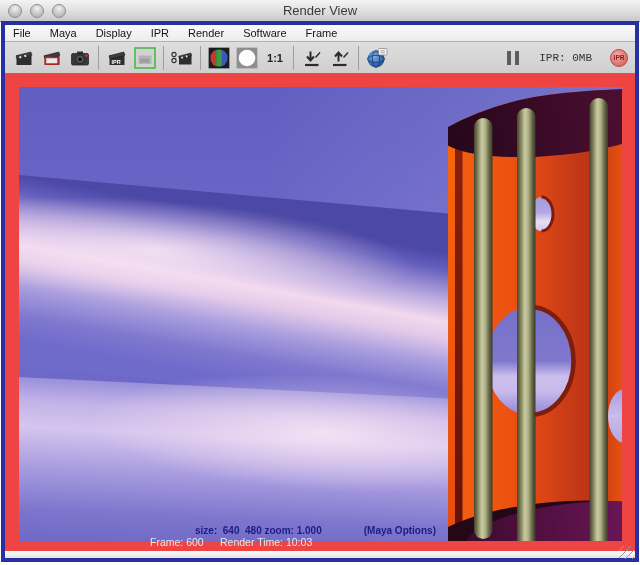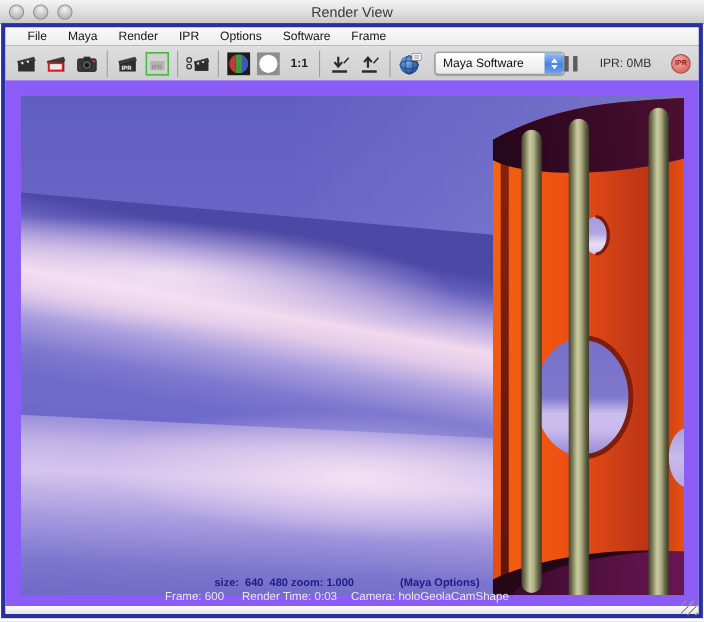--- a/index.html
+++ b/index.html
@@ -13,21 +13,21 @@
     font-size:13px;color:#3a3a3a;}
   .lights{position:absolute;left:8px;top:4px;display:flex;gap:8px;}
   .light{width:12px;height:12px;border-radius:50%;border:1px solid #8f8f8f;
     background:radial-gradient(circle at 50% 30%,#f2f2f2,#c6c6c6 55%,#a9a9a9);}
   
   .ring{position:absolute;top:21px;left:1px;right:1px;height:541px;
     border:4px solid #28309f;background:#fff;box-sizing:border-box;
     display:flex;flex-direction:column;}
   
   .menubar{height:16px;background:linear-gradient(#fafafa,#ececec);
-    display:flex;align-items:center;padding-left:20px;gap:19px;}
+    display:flex;align-items:center;padding-left:8px;gap:19px;}
   .menuitem{font-size:11px;color:#141414;cursor:default;}
   .menusep{height:1px;background:#b2b2b2;}
   
   .toolbar{height:31px;background:linear-gradient(#dedede,#cfcfcf);
     display:flex;align-items:center;padding:0 4px 0 5px;}
   .tbtn{width:26px;height:24px;display:flex;align-items:center;justify-content:center;
     background:transparent;border:none;padding:0;margin:0 1px;}
   .tsep{width:1px;height:24px;background:#9e9e9e;margin:0 4px;}
   .ratio{font-size:11px;font-weight:bold;color:#222;padding:0 4px;background:none;border:none;}
   .dropdown{margin-left:8px;height:19px;width:118px;display:flex;align-items:center;
@@ -37,27 +37,27 @@
   .dd-cap{width:17px;height:19px;border-radius:0 4px 4px 0;
     background:linear-gradient(#9ec2f5,#4a82dd 55%,#6ea0ea);display:flex;flex-direction:column;
     align-items:center;justify-content:center;gap:2px;}
   .tri-up{width:0;height:0;border-left:3.5px solid transparent;border-right:3.5px solid transparent;
     border-bottom:4px solid #fff;}
   .tri-dn{width:0;height:0;border-left:3.5px solid transparent;border-right:3.5px solid transparent;
     border-top:4px solid #fff;}
   .pause{margin-left:auto;margin-right:20px;background:none;border:none;
     display:flex;gap:4px;padding:0;}
   .pause i{display:block;width:4px;height:14px;background:#5d5d5d;}
-  .iprmem{font-size:11px;color:#333;margin-right:18px;white-space:pre;}
+  .iprmem{font-size:11px;color:#333;margin-right:18px;white-space:pre;font-family:Liberation Mono, monospace;}
   .iprbadge{width:18px;height:18px;border-radius:50%;margin-right:3px;border:1px solid #b24848;
     background:radial-gradient(circle at 40% 35%,#f2b0ac,#dd7570 60%,#cf5b58);
     font-size:6.5px;font-weight:bold;color:#8b1717;display:flex;align-items:center;
     justify-content:center;padding:0;}
   
-  .renderarea{flex:1;background:#8b5cf6;position:relative;overflow:hidden;}
+  .renderarea{flex:1;background:#ef4444;position:relative;overflow:hidden;}
   .scene{position:absolute;left:14px;top:14px;width:603px;height:454px;display:block;}
   .caption{position:absolute;left:190px;top:452px;display:flex;gap:42px;
     font-size:10px;font-weight:bold;color:#1c1c86;white-space:pre;}
   .statusrow{position:absolute;left:0;right:0;bottom:2px;height:13px;
     font-size:10.5px;color:#e8e8e8;white-space:pre;}
   .statusrow span{position:absolute;top:0;margin-left:42px;}
   .st-frame{left:103px;} .st-time{left:173px;} .st-cam{left:272px;}
   
   .bstrip{height:7px;background:linear-gradient(#fdfdfd,#e3e3e3);position:relative;}
   .grip{position:absolute;right:1px;bottom:-1px;width:15px;height:13px;
@@ -75,23 +75,23 @@
       <div class="light"></div>
     </div>
     <div class="title">Render View</div>
   </div>
 
   <div class="ring">
 
     <div class="menubar">
       <span class="menuitem">File</span>
       <span class="menuitem">Maya</span>
+      <span class="menuitem">Display</span>
+      <span class="menuitem">IPR</span>
       <span class="menuitem">Render</span>
-      <span class="menuitem">IPR</span>
-      <span class="menuitem">Options</span>
       <span class="menuitem">Software</span>
       <span class="menuitem">Frame</span>
     </div>
     <div class="menusep"></div>
 
     <div class="toolbar">
 
       <button class="tbtn">
         <svg width="22" height="22" viewBox="0 0 22 22">
           <rect x="3.5" y="8.5" width="15" height="9.5" fill="#2e2e2e"></rect>
@@ -205,27 +205,20 @@
             </radialGradient>
           </defs>
           <circle cx="11" cy="13" r="8.5" fill="url(#sphg)"></circle>
           <ellipse cx="11" cy="13" rx="3.6" ry="8.5" fill="none" stroke="#1b3e72" stroke-width="0.8"></ellipse>
           <ellipse cx="11" cy="13" rx="8.5" ry="3.6" fill="none" stroke="#1b3e72" stroke-width="0.8"></ellipse>
           <rect x="13.5" y="2.5" width="8.5" height="6.5" rx="1" fill="#f6f6f6" stroke="#7f7f7f" stroke-width="0.7"></rect>
           <path d="M15.5,4.8 h4.5 M15.5,6.8 h4.5" stroke="#8a8a8a" stroke-width="0.8"></path>
         </svg>
       </button>
 
-      <div class="dropdown">
-        <span class="dd-label">Maya Software</span>
-        <span class="dd-cap">
-          <i class="tri-up"></i>
-            <i class="tri-dn"></i>
-        </span>
-      </div>
 
       <button class="pause">
         <i></i>
           <i></i>
       </button>
 
       <span class="iprmem">IPR: 0MB</span>
 
       <button class="iprbadge">IPR</button>
     </div>
@@ -352,22 +345,21 @@
         </g>
       </svg>
 
       <div class="caption">
         <span>size:  640  480 zoom: 1.000</span>
         <span>(Maya Options)</span>
       </div>
 
       <div class="statusrow">
         <span class="st-frame">Frame: 600</span>
-        <span class="st-time">Render Time: 0:03</span>
-        <span class="st-cam">Camera: holoGeolaCamShape</span>
+        <span class="st-time">Render Time: 10:03</span>
       </div>
     </div>
 
     <div class="bstrip">
       <div class="grip"></div>
     </div>
 
   </div>
 </div>
 

